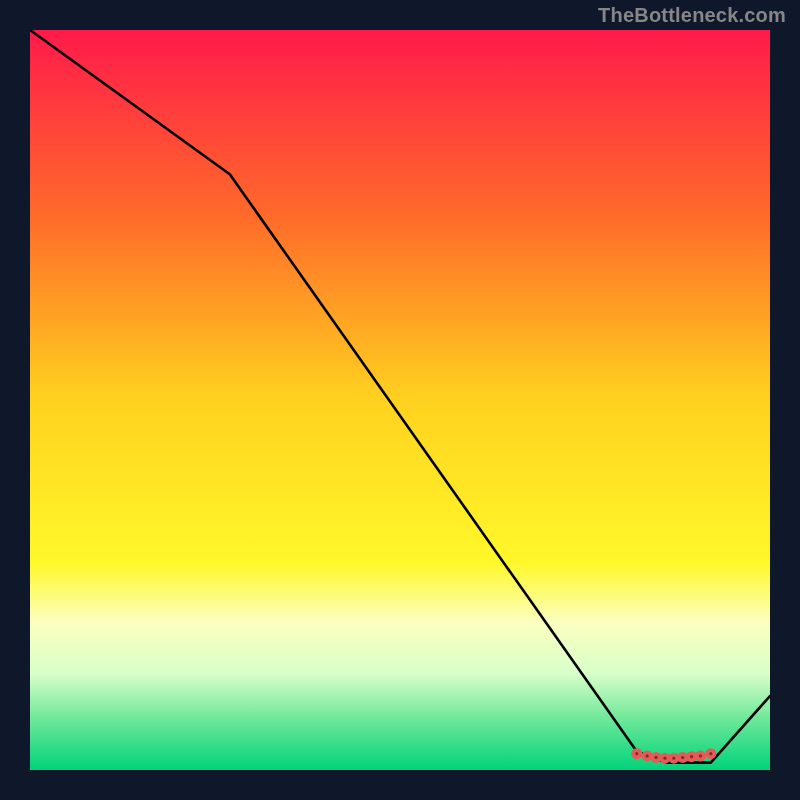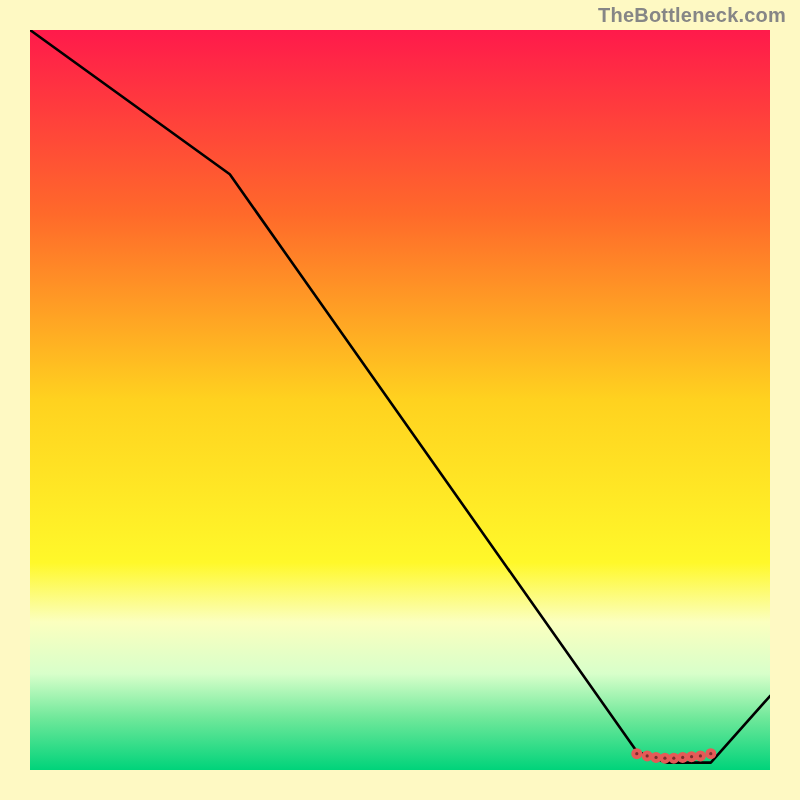--- a/index.html
+++ b/index.html
@@ -1,21 +1,21 @@
 <!DOCTYPE html>
 <html><head>
 <meta charset="utf-8">
 <style>
   * { margin: 0; padding: 0; box-sizing: border-box; }
   html, body { width: 800px; height: 800px; background: #000; overflow: hidden; }
   .frame {
     position: relative;
     width: 800px;
     height: 800px;
-    background: #fef9c3;
+    background: #0f172a;
     padding-left: 28px;
   }
   .attribution {
     position: absolute;
     top: 4px;
     right: 14px;
     font-family: Arial, Helvetica, sans-serif;
     font-size: 20px;
     font-weight: bold;
     color: #868686;

